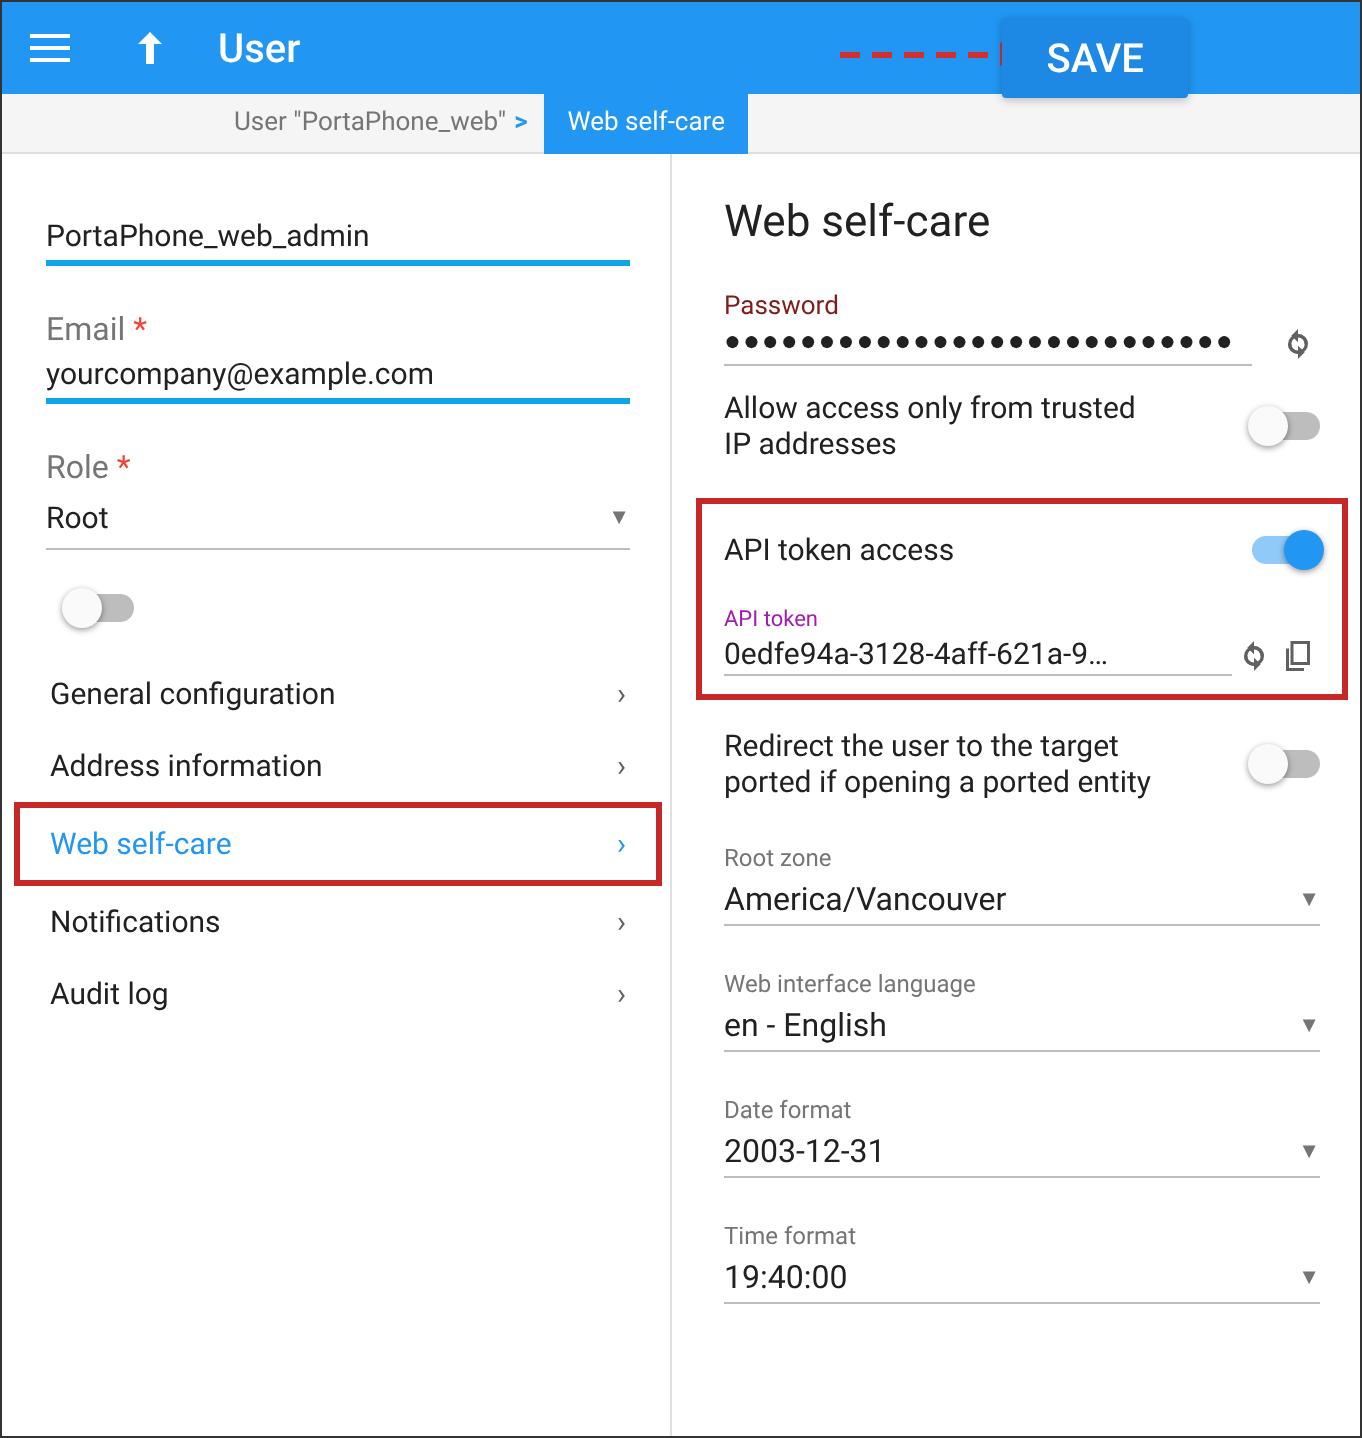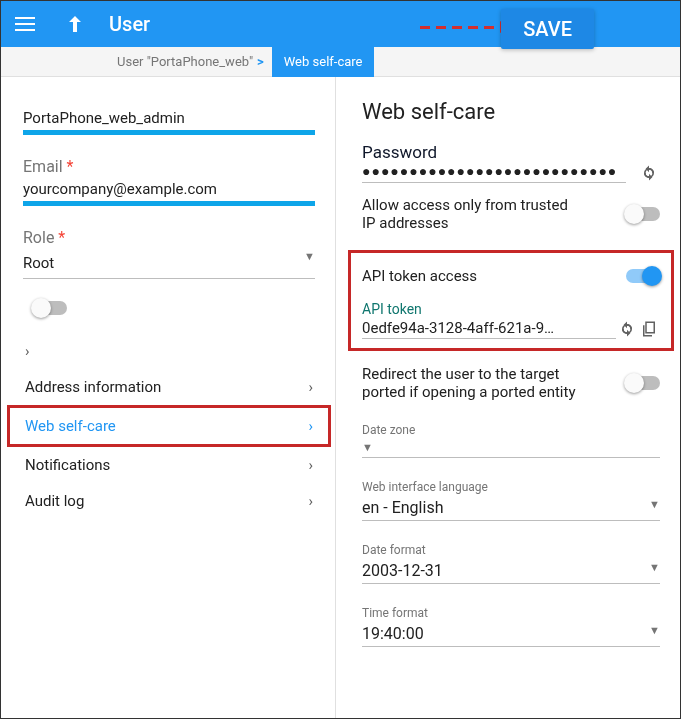--- a/index.html
+++ b/index.html
@@ -14,22 +14,22 @@
   .save-btn { position: absolute; right: 86px; top: 8px; background: #1e88e5; color: #fff; border: none; font-size: 20px; font-weight: 500; padding: 8px 22px; cursor: pointer; border-radius: 2px; box-shadow: 0 1px 4px rgba(0,0,0,.25); }
   .breadcrumb { height: 30px; background: #f5f5f5; display: flex; align-items: center; padding-left: 116px; font-size: 13px; color: #757575; border-bottom: 1px solid #e0e0e0; }
   .bc-active { background: #2196f3; color: #fff; padding: 6px 12px; margin-left: 4px; height: 30px; display: flex; align-items: center; }
   .bc-sep { margin: 0 4px; color: #2196f3; font-weight: bold; }
   .content { display: flex; height: calc(100% - 76px); }
   .left { width: 335px; border-right: 1px solid #e0e0e0; padding: 28px 20px 10px 22px; overflow: hidden; }
   .right { flex: 1; padding: 22px 20px 0 26px; overflow: hidden; }
   .field { margin-bottom: 22px; }
   .field .lbl { font-size: 16px; color: #757575; display: block; }
   .req::after { content: " *"; color: #f44336; }
-  .field .val { font-size: 15px; color: #212121; border: none; border-bottom: 5px solid #0ea5e9; background: transparent; width: 100%; padding: 4px 0 3px; outline: none; }
-  .select-row { display: flex; border-bottom: 1px solid #bdbdbd; padding: 3px 0; }
+  .field .val { font-size: 15px; color: #212121; border: none; border-bottom: 3px solid #0ea5e9; background: transparent; width: 100%; padding: 4px 0 3px; outline: none; }
+  .select-row { display: flex; align-items: center; border-bottom: 1px solid #bdbdbd; padding: 3px 0; }
   .select-row .val { border: none; flex: 1; }
   .caret { color: #757575; font-size: 11px; }
   .toggle-row { display: flex; align-items: center; justify-content: space-between; margin: 18px 0; font-size: 15px; color: #212121; }
   .switch { width: 34px; height: 14px; background: #bdbdbd; border-radius: 7px; position: relative; cursor: pointer; flex-shrink: 0; margin-left: 10px;}
   .switch .knob { width: 20px; height: 20px; background: #fafafa; border-radius: 50%; position: absolute; top: -3px; left: -2px; box-shadow: 0 1px 3px rgba(0,0,0,.4); }
   .switch.on { background: #90caf9; }
   .switch.on .knob { background: #2196f3; left: 16px; }
   .nav-item { display: flex; align-items: center; justify-content: space-between; font-size: 15px; padding: 9px 2px; cursor: pointer; }
   .nav-chev { color: #616161; }
   .nav-active { color: #2196f3; }
@@ -93,20 +93,21 @@
         <span class="val" style="border:none">Root</span>
         <span class="caret">▼</span>
       </div>
     </div>
     <div class="toggle-row">
       <div class="switch">
           <div class="knob"></div>
         </div>
     </div>
     <div class="nav-item">
+      <span>General configuration</span>
       <span class="nav-chev">›</span>
     </div>
     <div class="nav-item">
       <span>Address information</span>
       <span class="nav-chev">›</span>
     </div>
     <div class="highlight-nav">
       <div class="nav-item nav-active">
         <span>Web self-care</span>
         <span class="nav-chev">›</span>
@@ -117,21 +118,21 @@
       <span class="nav-chev">›</span>
     </div>
     <div class="nav-item">
       <span>Audit log</span>
       <span class="nav-chev">›</span>
     </div>
   </div>
 
   <div class="right">
     <div class="section-title">Web self-care</div>
-    <span class="lbl" style="font-size:17px;color:#0f172a">Password</span>
+    <span class="lbl" style="font-size:13px;color:#7f1d1d">Password</span>
     <div class="pwd-row">
       <div class="pwd-val">●●●●●●●●●●●●●●●●●●●●●●●●●●●</div>
       <div class="iconbtn">
         <svg width="20" height="20" viewBox="0 0 24 24">
             <path fill="#616161" d="M12 6V3L8 7l4 4V8a4 4 0 1 1-4 4H6a6 6 0 1 0 6-6z"></path>
             <path fill="#616161" d="M12 18v3l4-4-4-4v3a4 4 0 1 1 4-4h2a6 6 0 1 0-6 6z"></path>
           </svg>
       </div>
     </div>
 
@@ -142,21 +143,21 @@
         </div>
     </div>
 
     <div class="api-box">
       <div class="toggle-row" style="margin:4px 0 14px">
         <span>API token access</span>
         <div class="switch on">
             <div class="knob"></div>
           </div>
       </div>
-      <span class="lbl" style="font-size:14px;color:#0f766e">API token</span>
+      <span class="lbl" style="font-size:11px;color:#a21caf">API token</span>
       <div class="token-row">
         <div class="token-val">0edfe94a-3128-4aff-621a-9…</div>
         <div class="iconbtn">
           <svg width="20" height="20" viewBox="0 0 24 24">
               <path fill="#616161" d="M12 6V3L8 7l4 4V8a4 4 0 1 1-4 4H6a6 6 0 1 0 6-6z"></path>
               <path fill="#616161" d="M12 18v3l4-4-4-4v3a4 4 0 1 1 4-4h2a6 6 0 1 0-6 6z"></path>
             </svg>
         </div>
         <div class="iconbtn">
           <svg width="18" height="18" viewBox="0 0 24 24">
@@ -167,22 +168,23 @@
     </div>
 
     <div class="toggle-row" style="margin-top:14px">
       <span style="max-width:230px">Redirect the user to the target ported if opening a ported entity</span>
       <div class="switch">
           <div class="knob"></div>
         </div>
     </div>
 
     <div class="small-field">
-      <span class="lbl">Date zone</span>
-      <div class="select-row">
+      <span class="lbl">Root zone</span>
+      <div class="select-row">
+        <span class="val" style="border:none">America/Vancouver</span>
         <span class="caret">▼</span>
       </div>
     </div>
     <div class="small-field">
       <span class="lbl">Web interface language</span>
       <div class="select-row">
         <span class="val" style="border:none">en - English</span>
         <span class="caret">▼</span>
       </div>
     </div>

